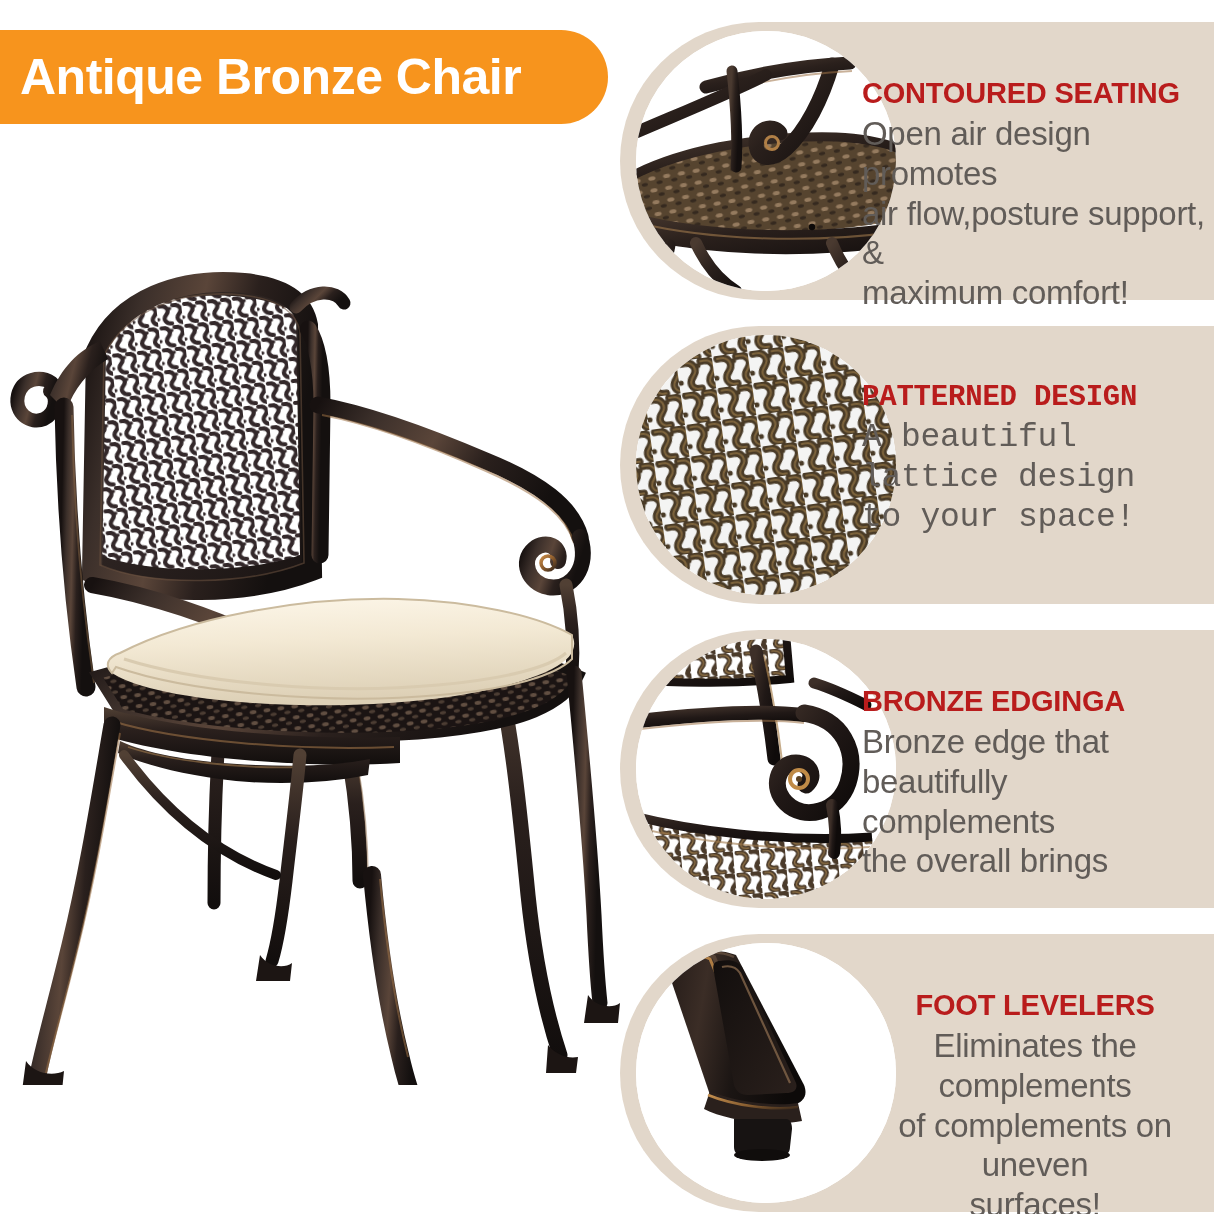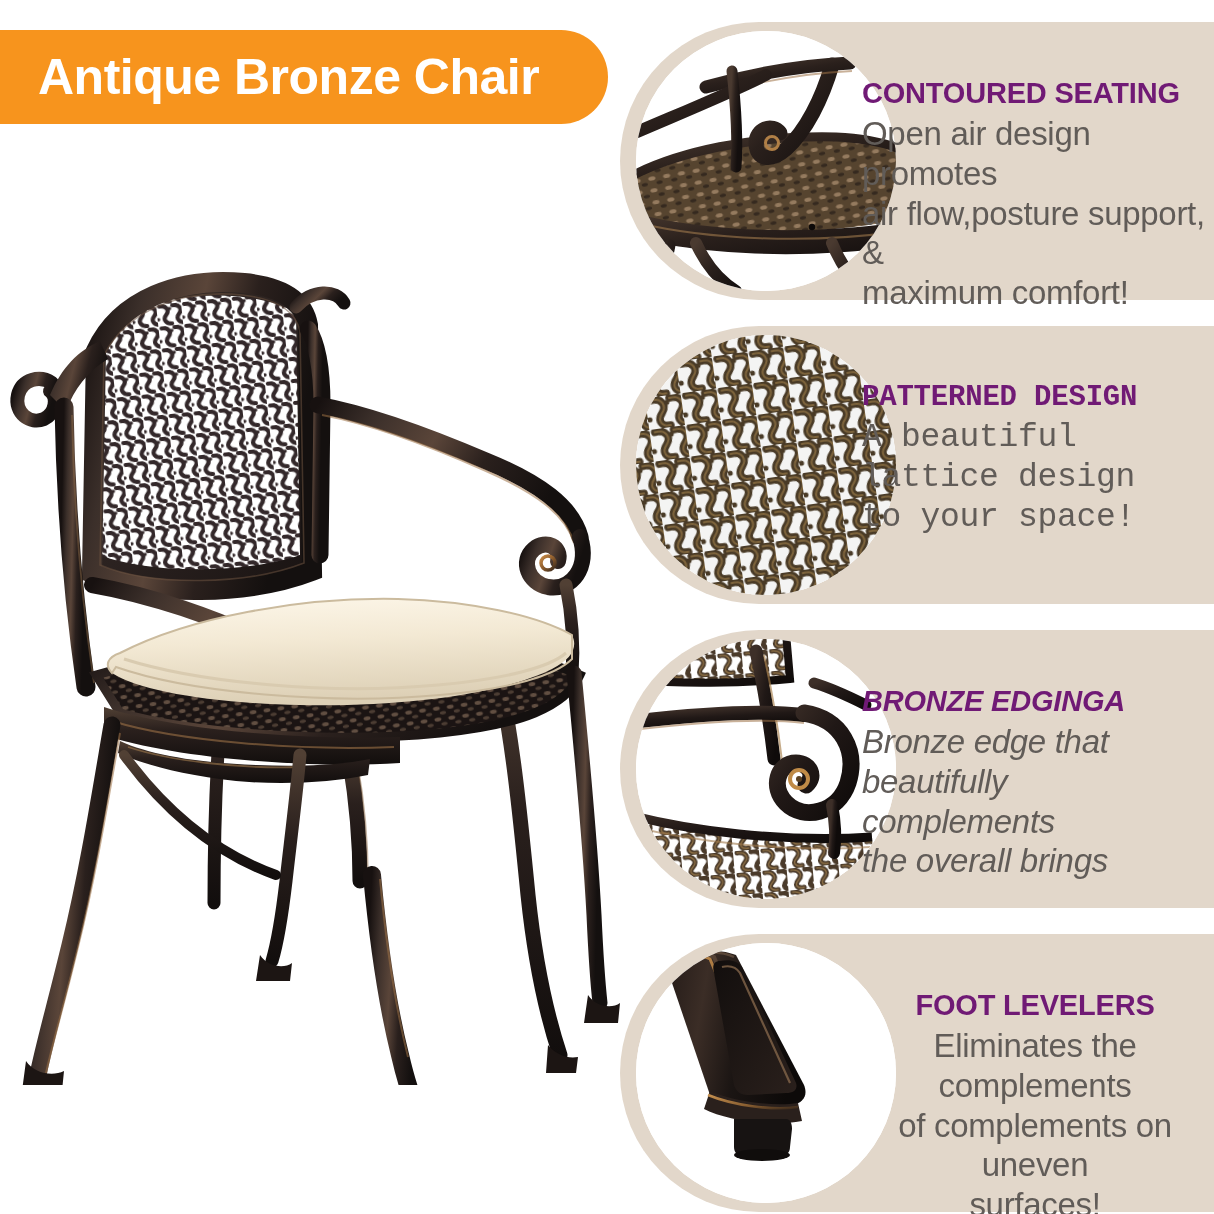--- a/index.html
+++ b/index.html
@@ -21,21 +21,21 @@
     position: absolute;
     left: 0;
     top: 30px;
     width: 608px;
     height: 94px;
     background: #f7941d;
     border-radius: 0 47px 47px 0;
     display: flex;
     align-items: center;
     box-sizing: border-box;
-    padding-left: 38px;
+    padding-left: 20px;
   }
   .title-text {
     color: #ffffff;
     font-size: 50px;
     font-weight: bold;
     letter-spacing: -0.5px;
     line-height: 1;
     white-space: nowrap;
   }
 
@@ -55,21 +55,21 @@
     position: absolute;
     left: 620px;
     width: 594px;
     height: 278px;
     background: #e2d7ca;
     border-radius: 139px 0 0 139px;
     box-sizing: border-box;
   }
   .panel-1 { top: 22px; }
   .panel-2 { top: 326px; font-family: Liberation Mono, monospace; }
-  .panel-3 { top: 630px; font-style: italic; }
+  .panel-3 { top: 630px; }
   .panel-4 { top: 934px; text-align: center; }
 
   .panel-photo {
     position: absolute;
     left: 16px;
     top: 9px;
     width: 260px;
     height: 260px;
     border-radius: 50%;
     background: #ffffff;
@@ -77,21 +77,21 @@
   }
   .panel-photo svg { display: block; width: 100%; height: 100%; }
 
   .panel-text {
     position: absolute;
     left: 242px;
     top: 56px;
     right: 6px;
   }
   .panel-title {
-    color: #701a75;
+    color: #b91c1c;
     font-size: 29px;
     font-weight: bold;
     letter-spacing: -0.2px;
     line-height: 1.08;
     margin: 0 0 5px 0;
     white-space: nowrap;
   }
   .panel-desc {
     color: #615c58;
     font-size: 33px;

